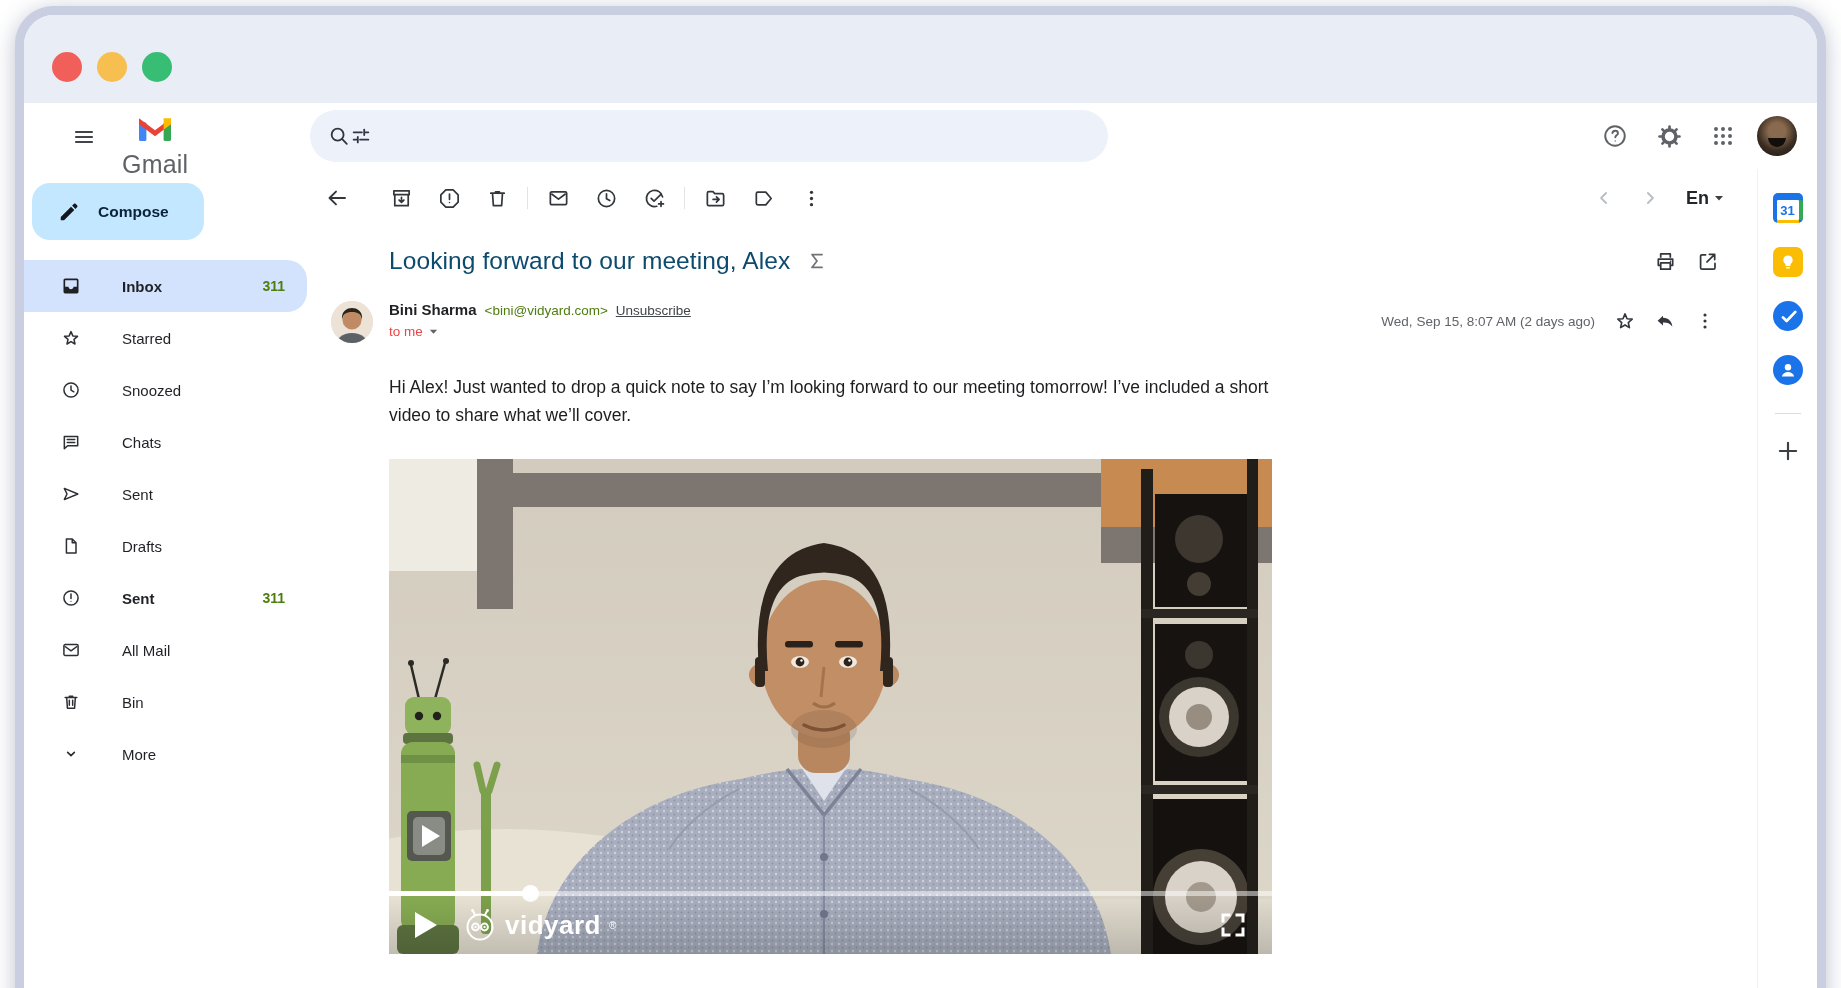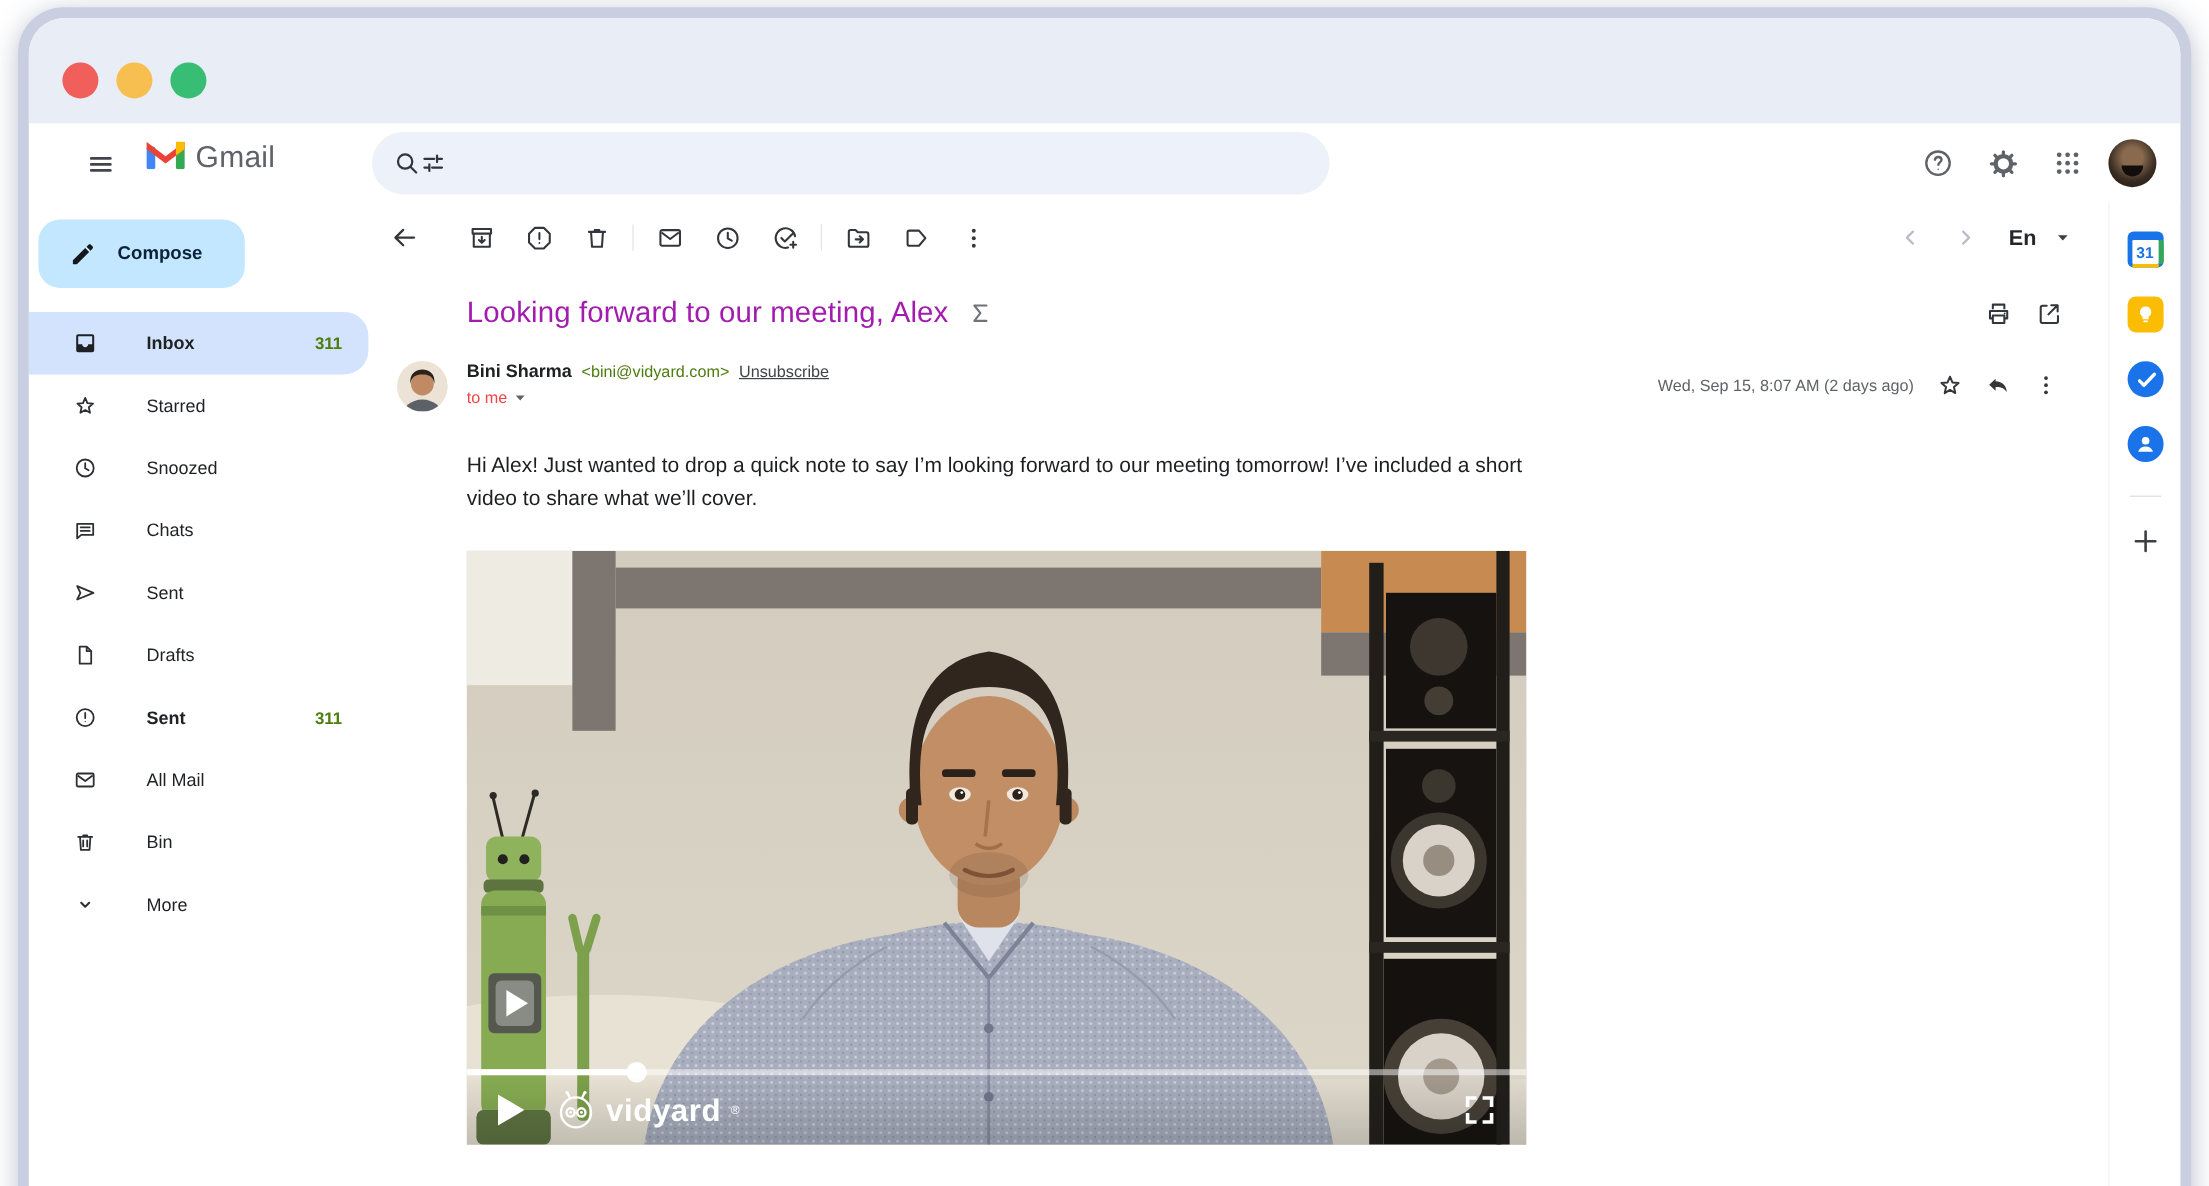--- a/index.html
+++ b/index.html
@@ -10,21 +10,21 @@
   .window { position:absolute; inset:9px; background:#fff; border-radius:30px; overflow:hidden;
     display:flex; flex-direction:column; }
   
   .titlebar { height:88px; background:#e9edf5; display:flex; align-items:center; padding-left:28px; flex:none; }
   .lights { display:flex; gap:15px; margin-top:16px; }
   .light { width:30px; height:30px; border-radius:50%; }
   .light.red { background:#f15f5a; } .light.yellow { background:#f7bf4f; } .light.green { background:#38bd74; }
   
   .app-header { height:66px; background:#fff; position:relative; flex:none; }
   .burger { position:absolute; left:40px; top:14px; width:40px; height:40px; display:flex; align-items:center; justify-content:center; border-radius:50%; cursor:pointer; }
-  .logo { position:absolute; left:98px; top:14px; display:flex; gap:9px; }
+  .logo { position:absolute; left:98px; top:14px; display:flex; align-items:center; gap:9px;flex-direction:column; }
   .logo-text { font-size:25px; color:#5f6368; letter-spacing:.2px; }
   .search { position:absolute; left:286px; top:7px; width:798px; height:52px; background:#edf1f9;
     border-radius:26px; display:flex; align-items:center; padding:0 18px; }
   .search input { flex:1; border:none; outline:none; background:transparent; font-size:17px; color:#333a46; margin-left:14px; font-family:inherit; }
   .search input::placeholder { color:#46505e; opacity:1; }
   .hdr-right { position:absolute; right:20px; top:13px; display:flex; align-items:center; gap:14px; }
   .icon-btn { width:40px; height:40px; border-radius:50%; display:flex; align-items:center; justify-content:center; cursor:pointer; flex:none; }
   .avatar { width:40px; height:40px; border-radius:50%; overflow:hidden; background:radial-gradient(circle at 50% 38%, #8a6a4f 0 26%, #3a2d22 60%, #191411 100%); position:relative; cursor:pointer; }
   .avatar::after{ content:""; position:absolute; left:11px; top:22px; width:18px; height:9px; border-radius:0 0 18px 18px; background:#120e0b; }
   
@@ -42,24 +42,24 @@
   .nav-item.active { background:#d3e3fd; }
   .nav-item.active .nlabel, .nav-item.bold .nlabel { font-weight:700; }
   
   .main { flex:1; min-width:0; display:flex; flex-direction:column; }
   .toolbar { height:58px; display:flex; align-items:center; padding:0 32px 0 8px; }
   .tb-sp { width:24px; }
   .tb-div { width:1px; height:22px; background:#e1e3e6; margin:0 10px; }
   .toolbar .grp { display:flex; gap:8px; }
   .tb-right { margin-left:auto; display:flex; align-items:center; gap:10px; }
   .pager { display:flex; gap:26px; margin-right:16px; }
-  .lang { display:flex; align-items:center; gap:16px; cursor:pointer; }
+  .lang { display:flex; align-items:center; gap:4px; cursor:pointer; }
   .lang span { font-size:18px; font-weight:600; color:#23262b; }
   .subject-row { display:flex; align-items:center; padding:14px 30px 0 80px; }
-  .subject { font-size:24.5px; font-weight:400; color:#a21caf; letter-spacing:.1px; }
+  .subject { font-size:24.5px; font-weight:400; color:#0c4a6e; letter-spacing:.1px; }
   .subj-imp { margin-left:16px; display:flex; }
   .subj-actions { margin-left:auto; display:flex; gap:2px; }
   .sender-row { display:flex; align-items:flex-start; padding:20px 32px 0 22px; }
   .sender-avatar { width:42px; height:42px; border-radius:50%; flex:none; overflow:hidden; background:#e9ded2; }
   .sender-meta { margin-left:16px; }
   .sender-line1 { display:flex; align-items:baseline; gap:8px; }
   .sender-name { font-size:15px; font-weight:700; color:#1f2023; }
   .sender-email { font-size:13.5px; color:#4d7c0f; }
   .unsub { font-size:13.5px; color:#40454b; text-decoration:underline; cursor:pointer; }
   .sender-line2 { margin-top:6px; display:flex; align-items:center; gap:5px; font-size:13.5px; color:#ef4444; cursor:pointer; }

